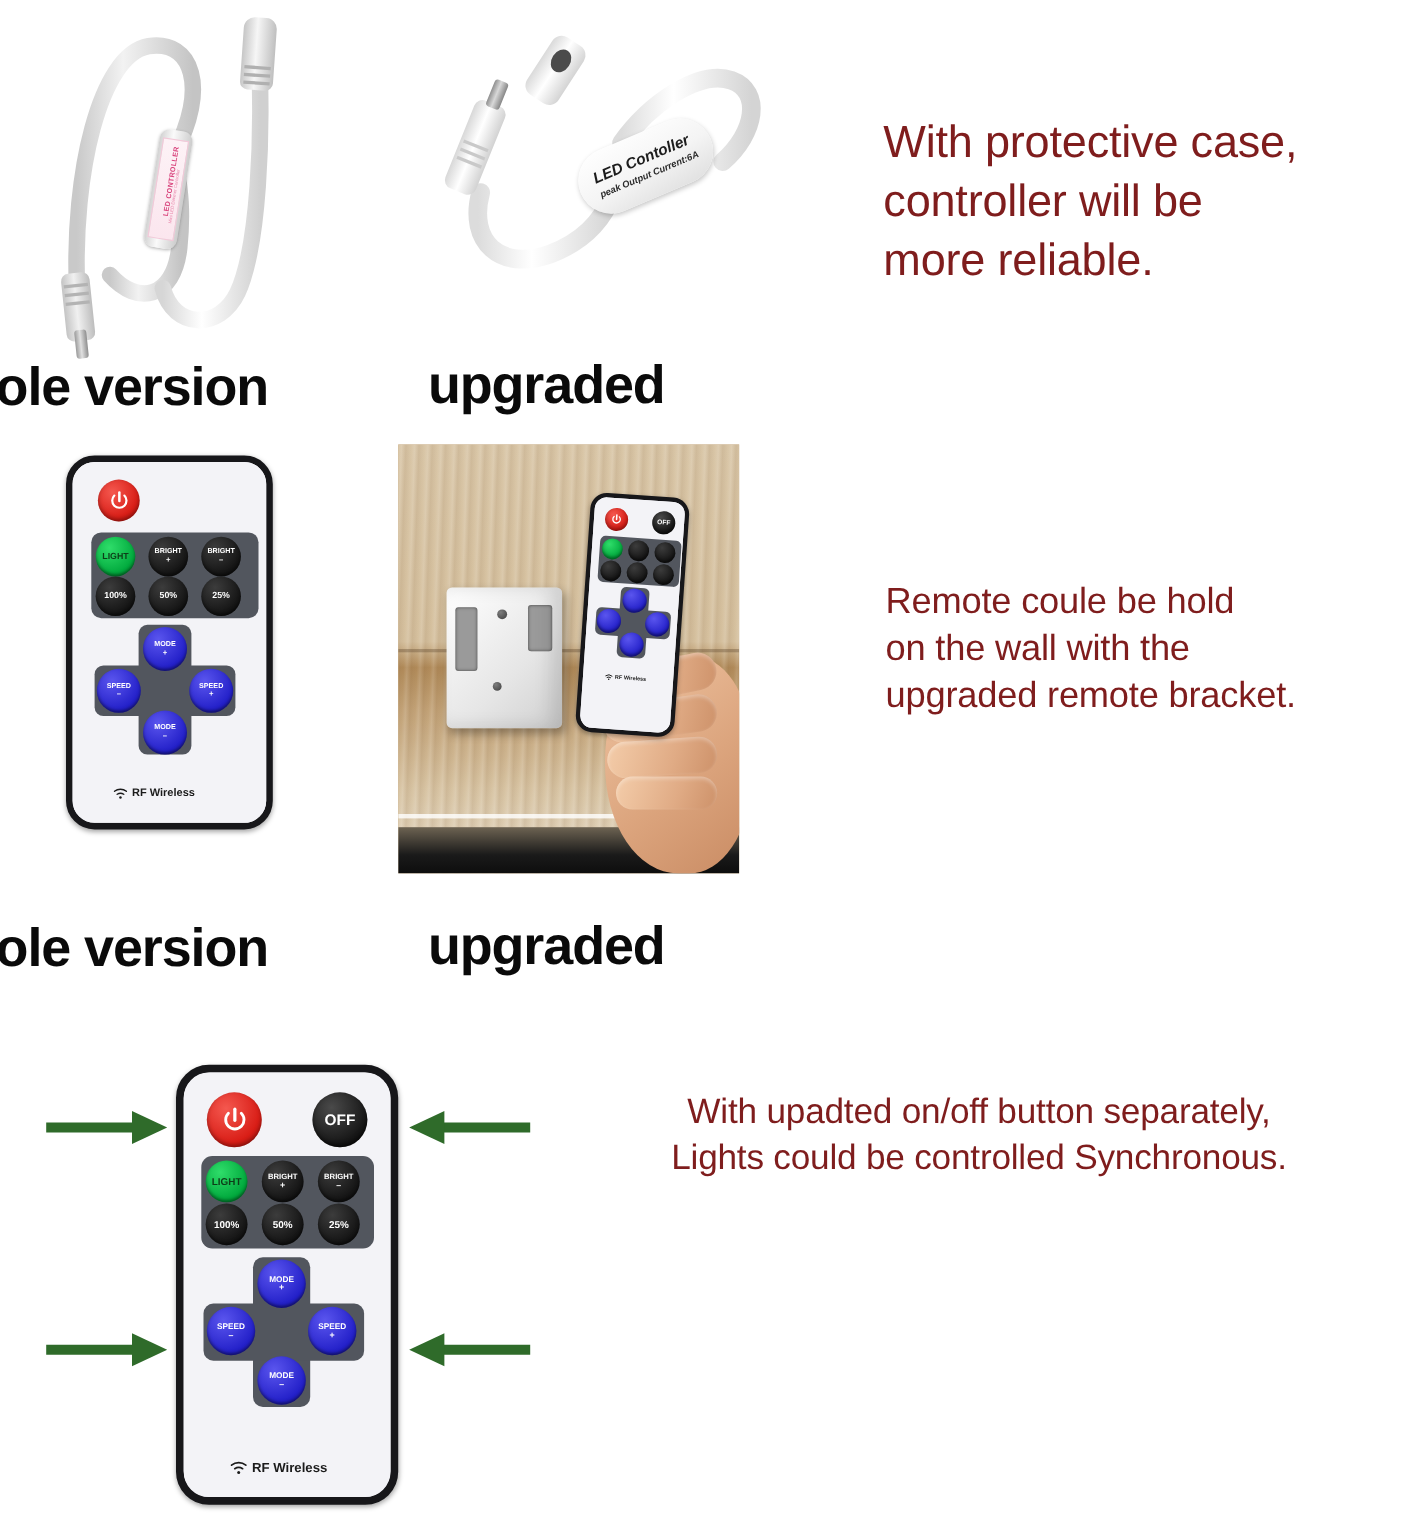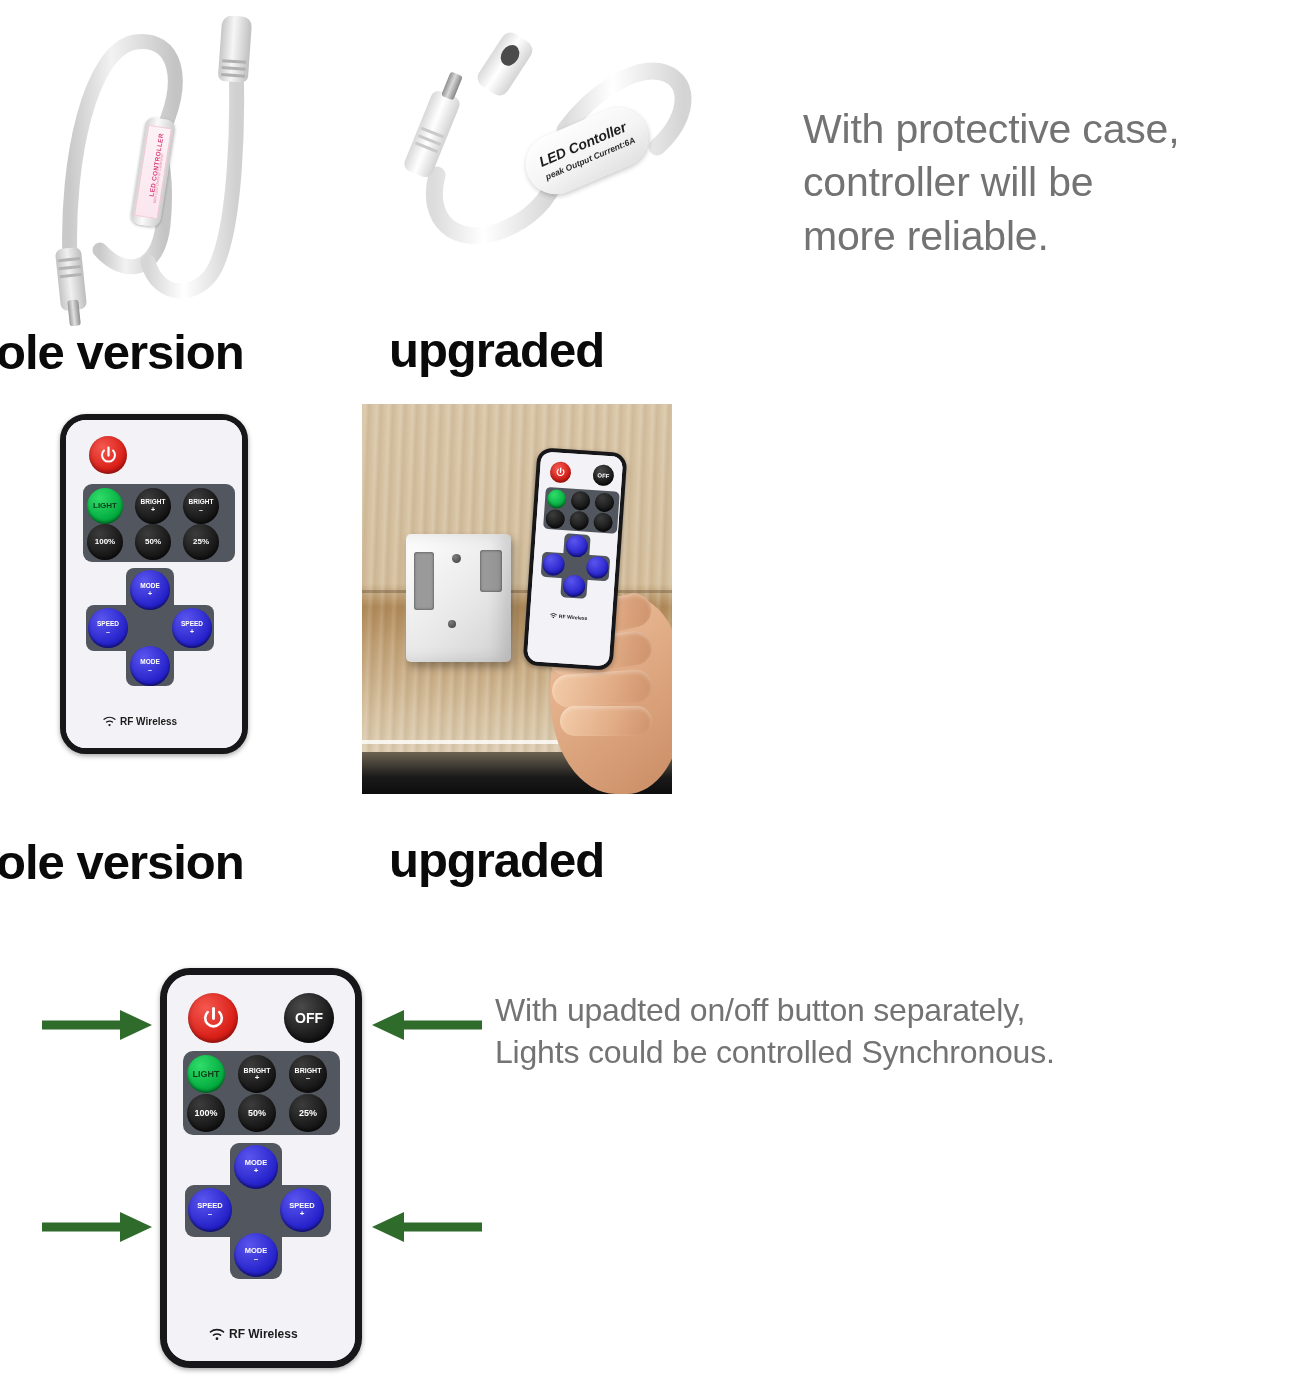--- a/index.html
+++ b/index.html
@@ -7,21 +7,21 @@
     width: 1292px; height: 1377px;
     background: #ffffff;
     font-family: "Liberation Sans", sans-serif;
     overflow: hidden;
   }
   .page { position: relative; width: 1292px; height: 1377px; background:#fff; }
 
   
   .green-text {
     position: absolute;
-    color: #737373;
+    color: #7f1d1d;
     font-family: "Liberation Sans", sans-serif;
     line-height: 1.30;
     white-space: pre-line;
     letter-spacing: -0.2px;
   }
   .black-label {
     position: absolute;
     color: #0a0a0a;
     font-weight: bold;
     font-family: "Liberation Sans", sans-serif;
@@ -376,20 +376,23 @@
             <path d="M2 6 A16 16 0 0 1 22 6" stroke="#1b1b1b" stroke-width="3" fill="none" stroke-linecap="round"></path>
             <path d="M6.5 11 A10 10 0 0 1 17.5 11" stroke="#1b1b1b" stroke-width="3" fill="none" stroke-linecap="round"></path>
             <circle cx="12" cy="16.5" r="2.4" fill="#1b1b1b"></circle>
           </svg>
           <span>RF Wireless</span>
         </div>
       </div>
     </div>
   </div>
 
+  <div class="green-text" style="left:805px; top:525px; width:480px; font-size:33px;">Remote coule be hold
+on the wall with the
+upgraded remote bracket.</div>
 
   <div class="black-label" style="left:-4px; top:834px; font-size:49px;">ole version</div>
   <div class="black-label" style="left:389px; top:832px; font-size:49px;">upgraded</div>
 
   <div class="remote" style="left:160px; top:968px; width:202px; height:400px; border-width:7px; border-radius:30px;">
     <div class="remote-inner" style="border-radius:24px;">
 
       <div class="btn-power" style="left:21px; top:18px; width:50px; height:50px;">
         <svg width="27" height="27" viewBox="0 0 24 24">
           <path d="M12 3 v9" stroke="#ffffff" stroke-width="2.6" stroke-linecap="round" fill="none"></path>
@@ -467,17 +470,17 @@
 
   <svg class="arrow" style="left:40px; top:1207px;" width="120" height="40" viewBox="0 0 120 40">
     <path d="M2 20 H86" stroke="#2f6b2a" stroke-width="9"></path>
     <path d="M80 5 L112 20 L80 35 Z" fill="#2f6b2a"></path>
   </svg>
   <svg class="arrow" style="left:364px; top:1207px;" width="120" height="40" viewBox="0 0 120 40">
     <path d="M34 20 H118" stroke="#2f6b2a" stroke-width="9"></path>
     <path d="M40 5 L8 20 L40 35 Z" fill="#2f6b2a"></path>
   </svg>
 
-  <div class="green-text" style="left:495px; top:990px; width:790px; font-size:32px;">With upadted on/off button separately,
+  <div class="green-text" style="left:495px; top:990px; width:790px; font-size:32px;text-align:center;">With upadted on/off button separately,
 Lights could be controlled Synchronous.</div>
 
 
 </div>
 
 </body></html>

